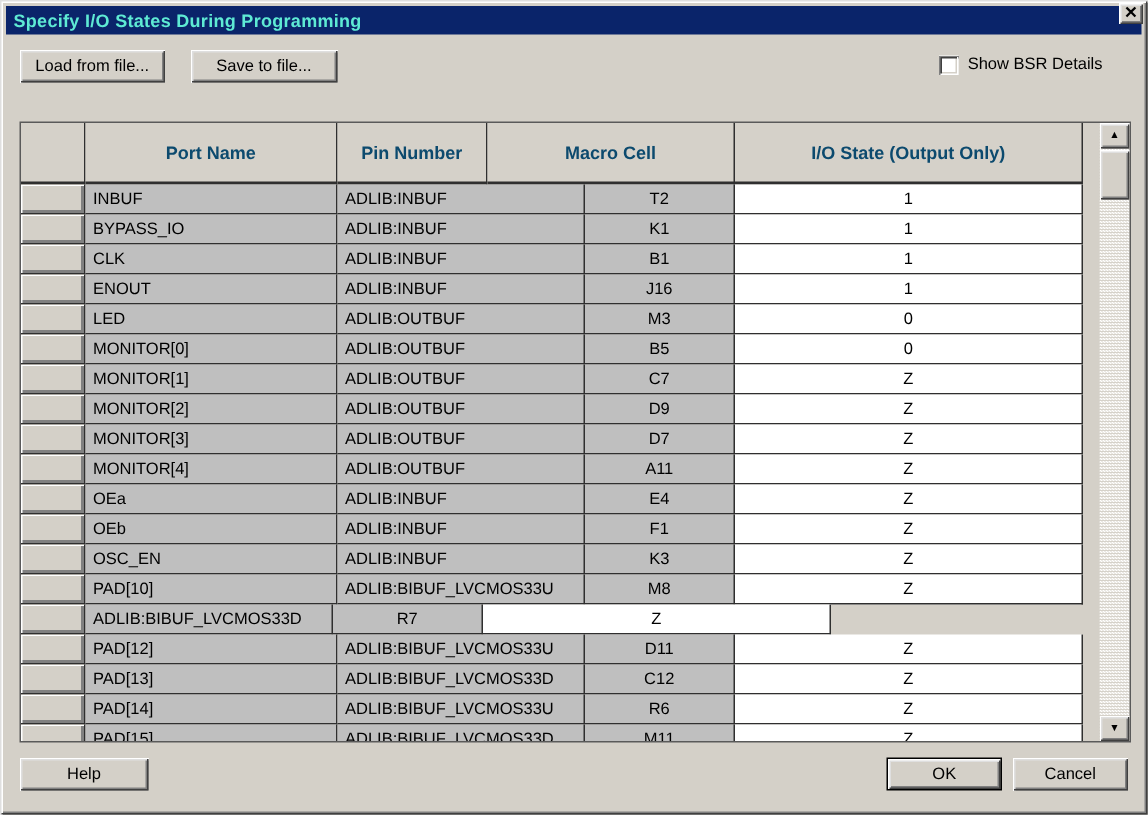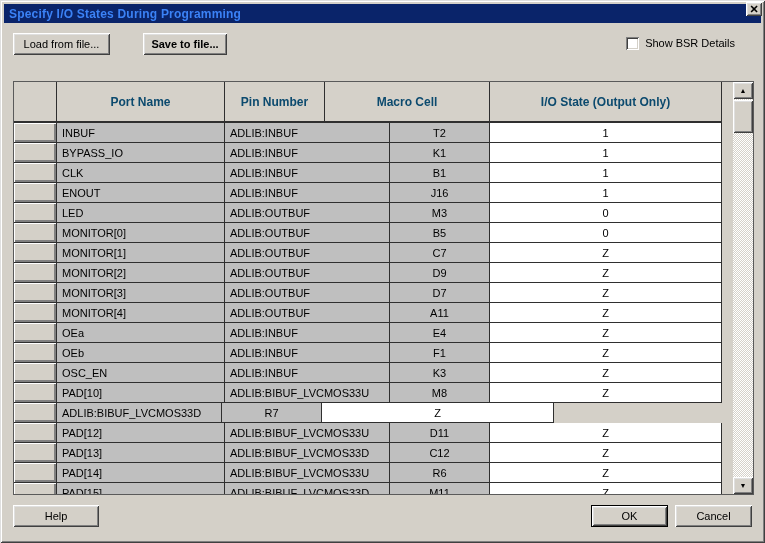--- a/index.html
+++ b/index.html
@@ -14,21 +14,21 @@
     overflow:hidden;
   }
 
   .titlebar {
     position:absolute; left:4px; top:4px; right:4px; height:19px;
     background:var(--titlebar,#0a246a);
     display:flex; align-items:center;
     padding-left:5px;
   }
   .titlebar .title {
-    color:#3b82f6; font-size:12px; font-weight:bold; letter-spacing:0.2px;
+    color:#5eead4; font-size:12px; font-weight:bold; letter-spacing:0.2px;
     white-space:nowrap;
   }
   .close-btn {
     position:absolute; right:3px; top:2px; width:16px; height:14px;
     background:var(--face,#d4d0c8);
     box-shadow: inset 1px 1px 0 #ffffff, inset -1px -1px 0 #404040,
                 inset 2px 2px 0 #dfdfdf, inset -2px -2px 0 #808080;
     display:flex; align-items:center; justify-content:center;
     font-size:11px; font-weight:bold; color:#000; line-height:1; cursor:default;
   }
@@ -36,21 +36,21 @@
   .btn {
     background:var(--face,#d4d0c8);
     box-shadow: inset 1px 1px 0 #ffffff, inset -1px -1px 0 #404040,
                 inset 2px 2px 0 #dfdfdf, inset -2px -2px 0 #808080;
     font-family:"Liberation Sans", sans-serif;
     font-size:11px; color:#000; text-align:center;
     display:flex; align-items:center; justify-content:center;
     position:absolute; height:22px; cursor:default;
   }
   .btn-load { left:13px; top:33px; width:97px; }
-  .btn-save { left:143px; top:33px; width:84px;font-weight:bold; }
+  .btn-save { left:127px; top:33px; width:98px; }
 
   .bsr-group { position:absolute; top:36px; right:30px; height:14px;
     display:flex; align-items:center;margin-left:36px; }
   .checkbox {
     width:13px; height:13px; background:#ffffff;
     box-shadow: inset 1px 1px 0 #808080, inset -1px -1px 0 #ffffff,
                 inset 2px 2px 0 #404040, inset -2px -2px 0 #d4d0c8;
     margin-right:6px;
   }
   .bsr-label { font-size:11px; color:#000; white-space:nowrap; }

